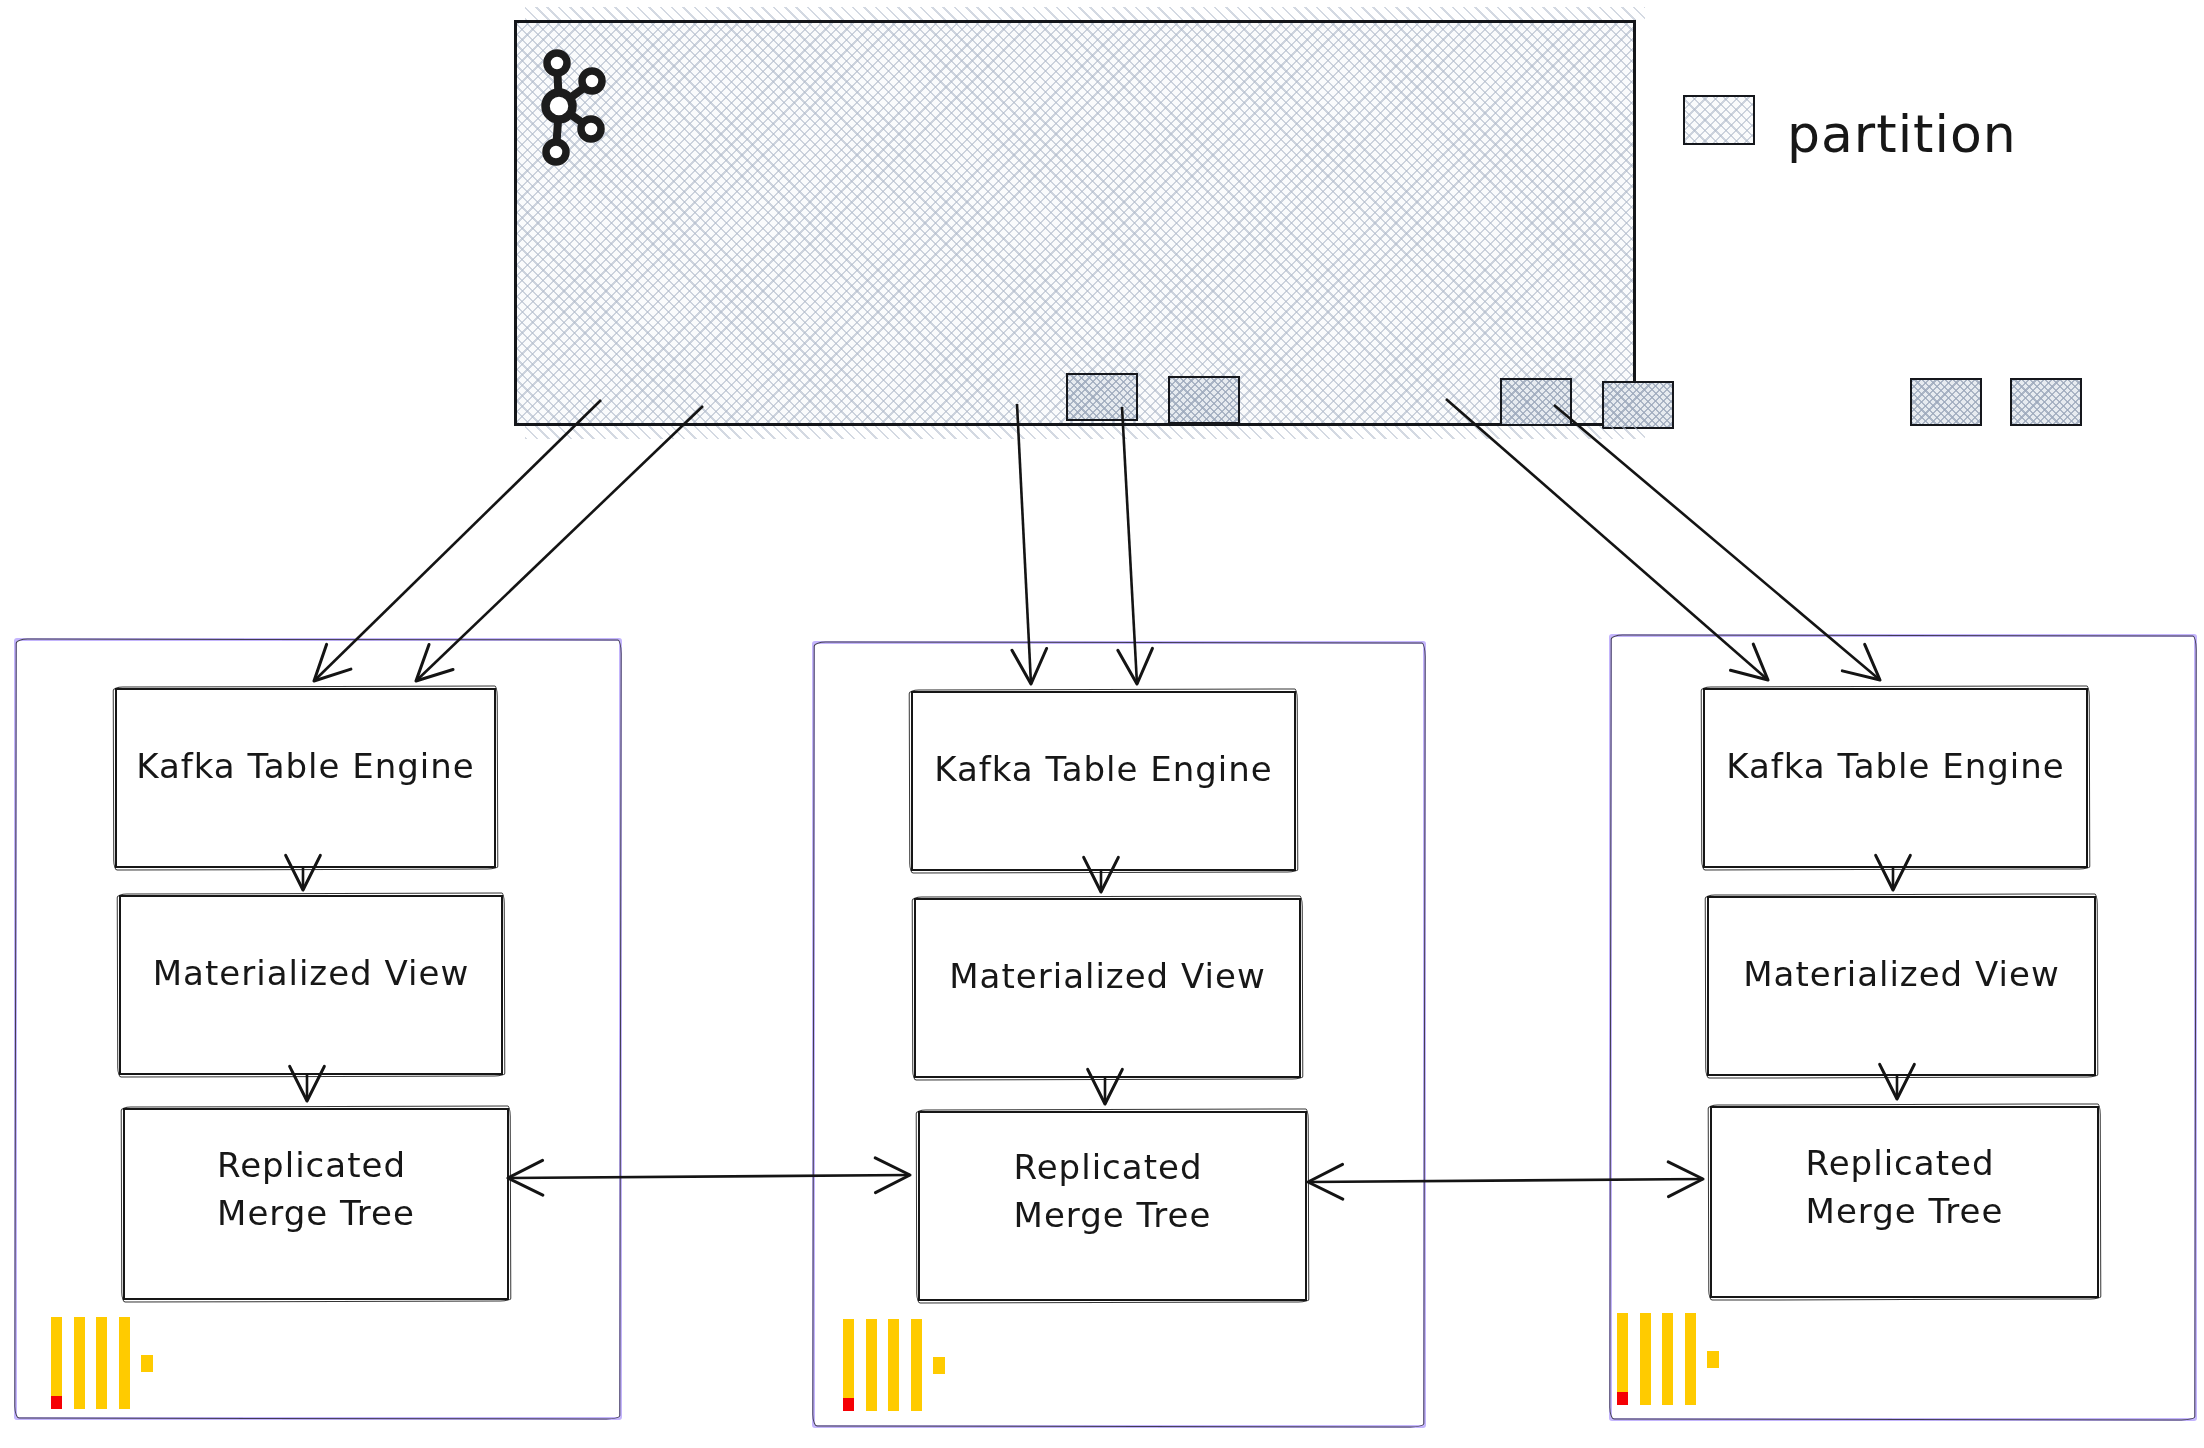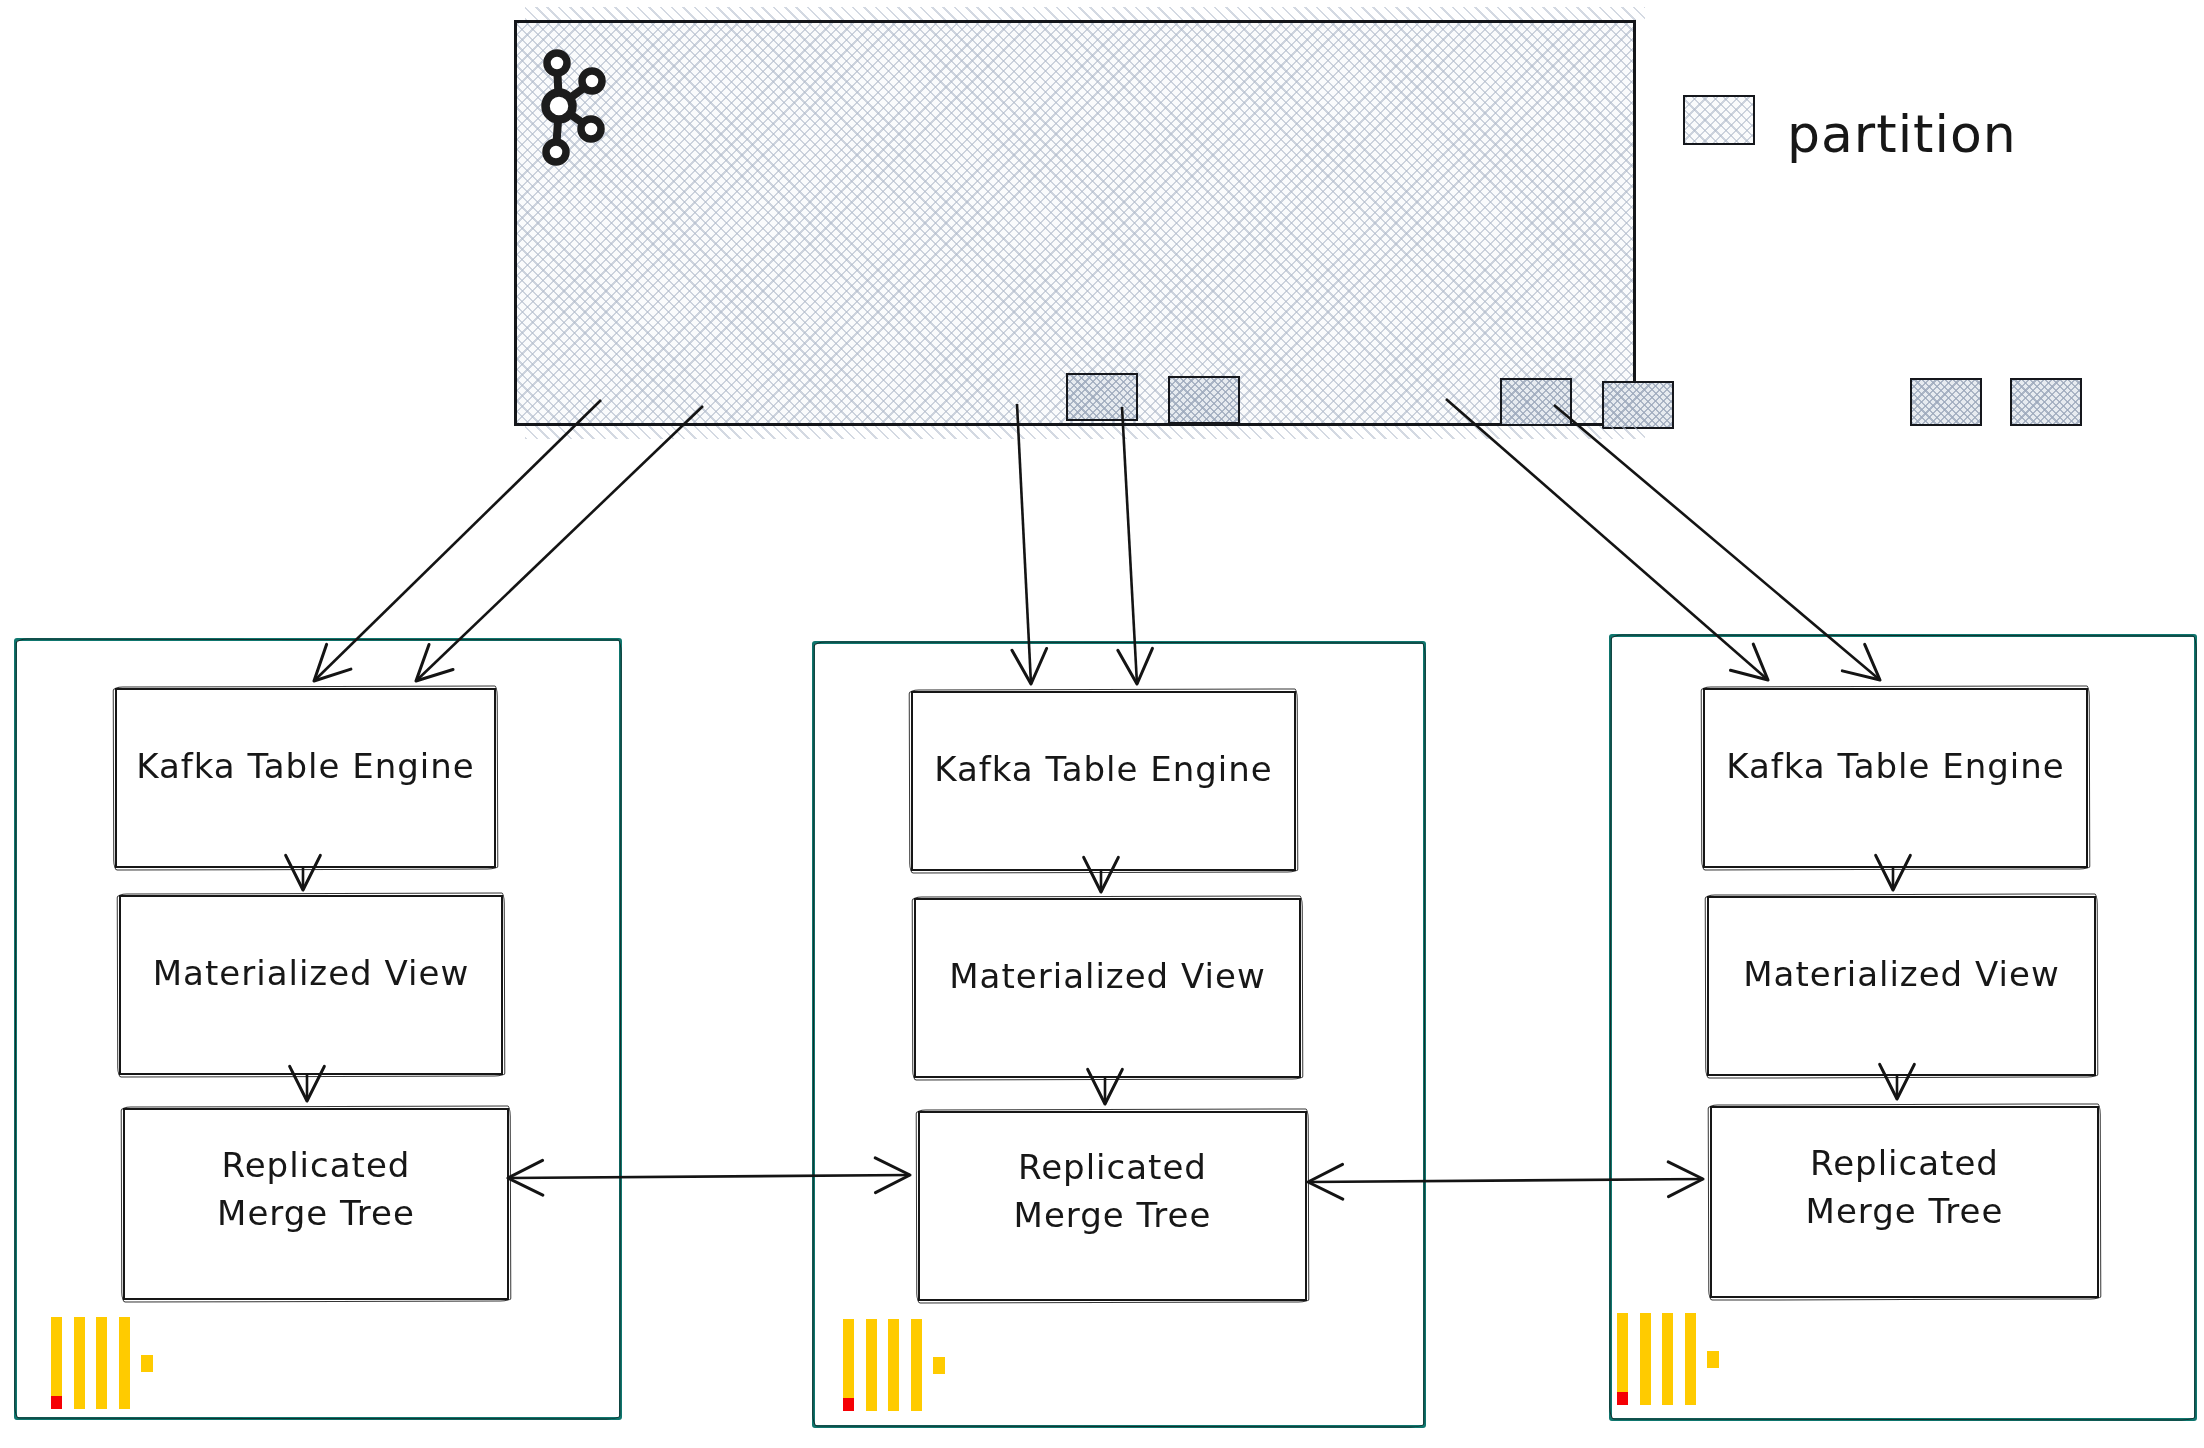--- a/index.html
+++ b/index.html
@@ -44,21 +44,21 @@
   .p3{left:983px;top:355px;} .p4{left:1085px;top:358px;}
   .p5{left:1393px;top:355px;} .p6{left:1493px;top:355px;}
   
   .legend-swatch{
     position:absolute;left:1683px;top:95px;width:72px;height:50px;
     box-sizing:border-box;border:2.8px solid #15171c;
   }
   .legend-label{position:absolute;left:1787px;top:96px;font-size:52px;letter-spacing:1px;margin-top:8px;}
   
   .node{
-    position:absolute;background:#fff;border:3px solid #0f766e;
+    position:absolute;background:#fff;border:3px solid #c4b5fd;
     box-sizing:border-box;border-radius:3px;
   }
   .node::before{
     content:"";position:absolute;inset:-2px;pointer-events:none;
     border:1.6px solid rgba(21,21,21,.75);
     border-radius:12px 4px 14px 5px / 5px 14px 4px 12px;
     transform:rotate(.1deg);
   }
   .node1{left:14px;top:638px;width:608px;height:782px;}
   .node2{left:812px;top:641px;width:614px;height:787px;}
@@ -68,21 +68,21 @@
     display:flex;align-items:center;justify-content:center;
     font-size:34px;letter-spacing:1px;
   }
   .box::before{
     content:"";position:absolute;inset:-4px;pointer-events:none;
     border:1.7px solid rgba(18,18,18,.85);
     border-radius:10px 3px 11px 4px / 4px 11px 3px 10px;
     transform:rotate(-.18deg);
   }
   .box .lbl{padding-bottom:24px;}
-  .rmt .lbl{text-align:center;line-height:1.42;padding-bottom:30px;}
+  .rmt .lbl{text-align:left;line-height:1.42;padding-bottom:30px;}
   .node1 .engine{left:98px;top:47px;width:381px;height:180px;}
   .node1 .view  {left:102px;top:254px;width:384px;height:180px;}
   .node1 .rmt   {left:106px;top:467px;width:386px;height:192px;}
   .node2 .engine{left:96px;top:47px;width:385px;height:180px;}
   .node2 .view  {left:99px;top:254px;width:387px;height:180px;}
   .node2 .rmt   {left:103px;top:467px;width:389px;height:190px;}
   .node3 .engine{left:91px;top:51px;width:385px;height:180px;}
   .node3 .view  {left:95px;top:259px;width:389px;height:180px;}
   .node3 .rmt   {left:98px;top:469px;width:389px;height:192px;}
   

